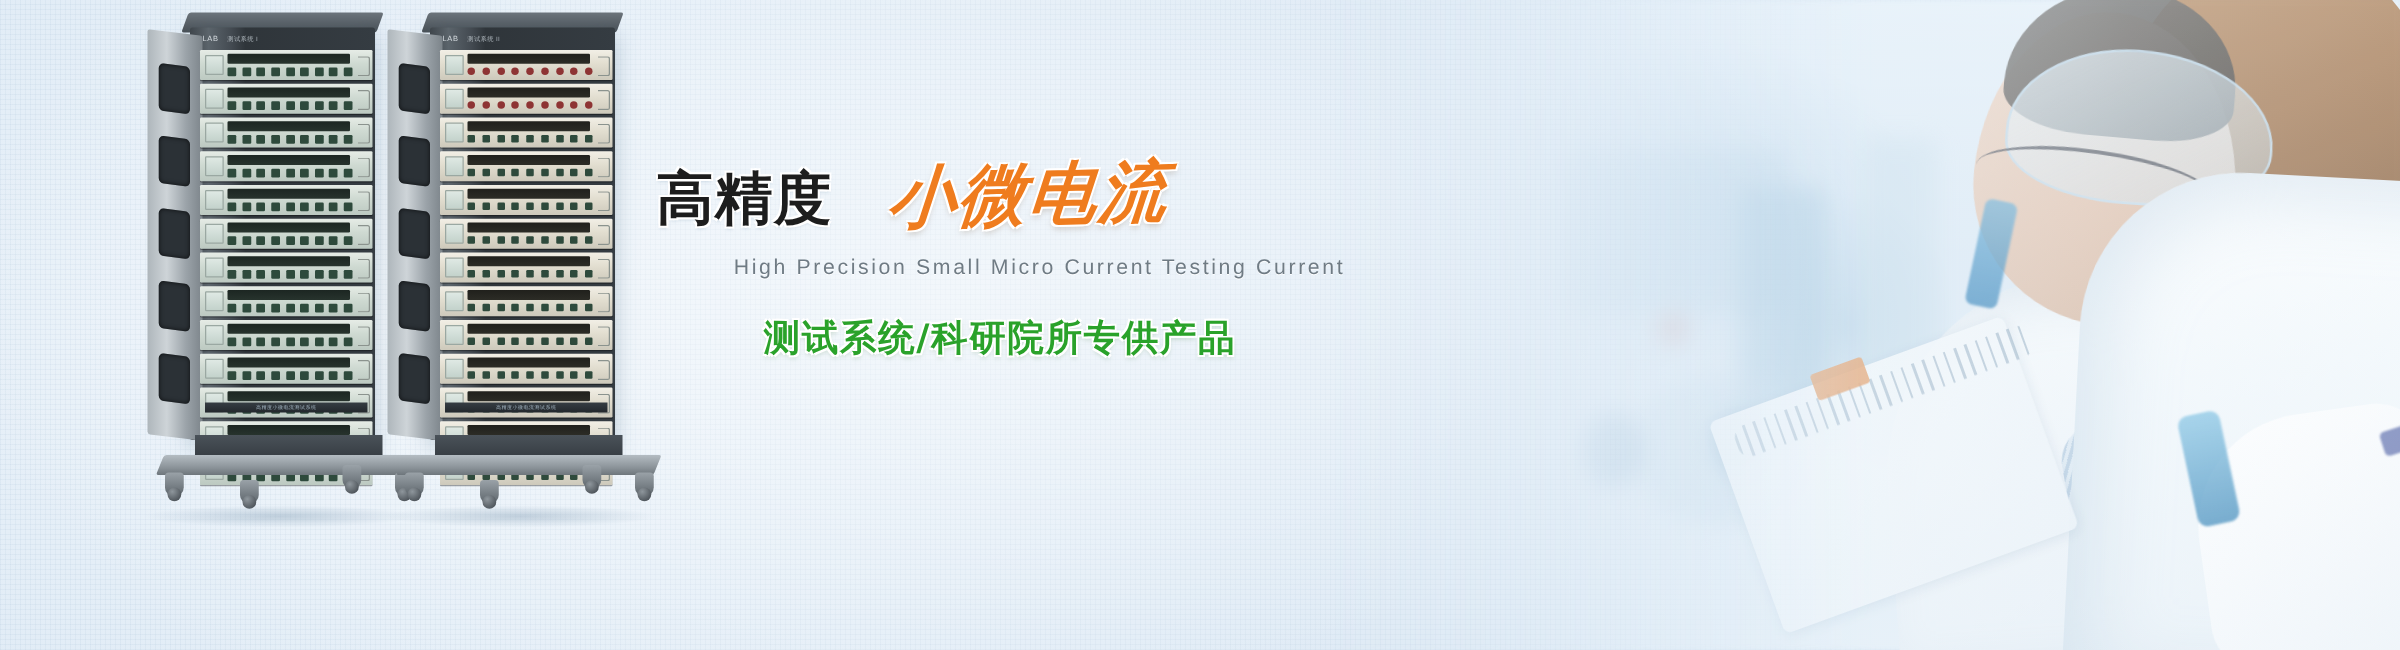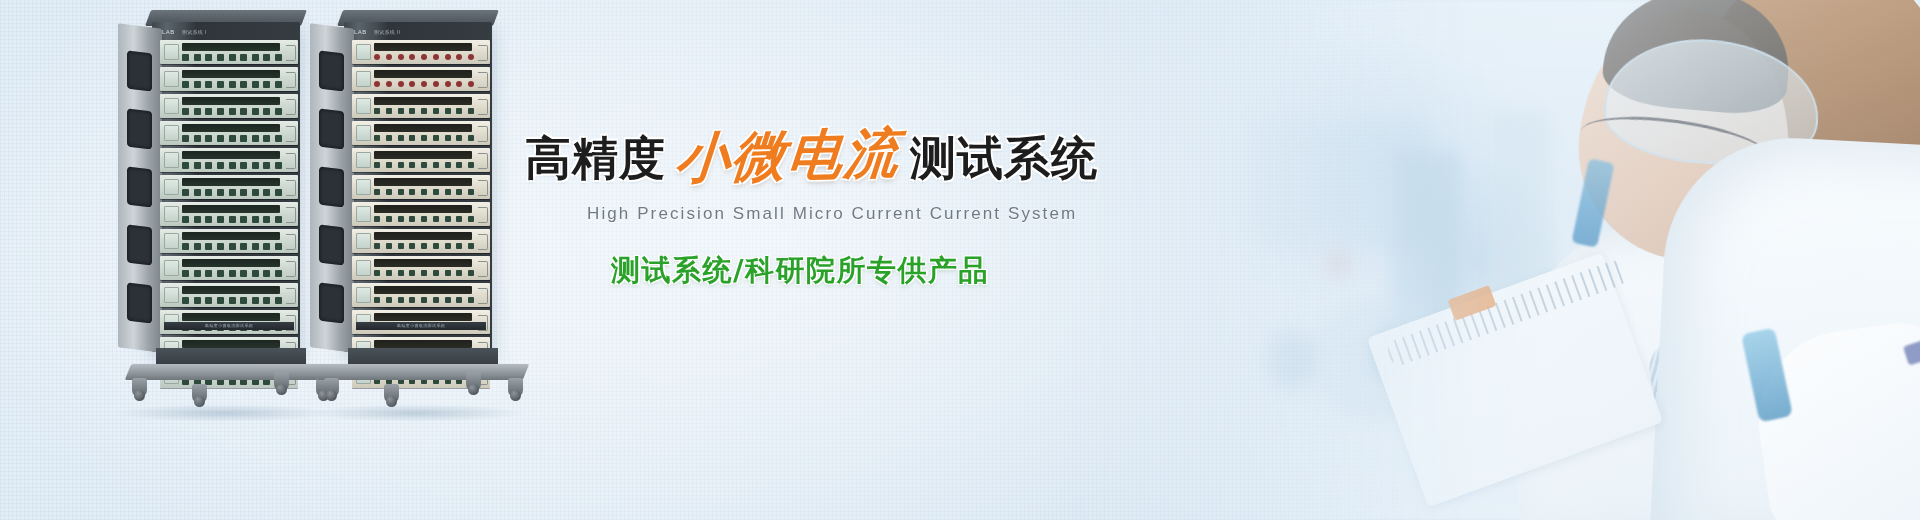--- a/index.html
+++ b/index.html
@@ -209,21 +209,21 @@
     position:absolute;left:46px;top:300px;width:130px;height:8px;
     background:linear-gradient(180deg,#363d43,#23282d);
     font-size:4px;color:#9fb0bd;text-align:center;line-height:8px;letter-spacing:.4px;overflow:hidden;
   }
 
   
   #textblock{position:absolute;left:525px;top:128px;width:620px;}
 
   #headline{
     display:flex;align-items:baseline;white-space:nowrap;
-    font-size:46px;line-height:1;font-weight:700;
+    font-size:46px;line-height:1;font-weight:700;gap:35px;
   }
   .hl-black{
     color:#1d1d1d;letter-spacing:1px;
     text-shadow:
       -1.6px -1.6px 0 #fff, 1.6px -1.6px 0 #fff,
       -1.6px  1.6px 0 #fff, 1.6px  1.6px 0 #fff,
        0 2px 3px rgba(120,150,175,.45);
     font-family:"DejaVu Sans","Liberation Sans",sans-serif;
   }
   .hl-orange{
@@ -763,19 +763,18 @@
       <div class="caster" style="left:146px;top:24px"></div>
       <div class="caster" style="left:188px;top:30px"></div>
     </div>
     <div class="shadow"></div>
   </div>
 
   <div id="textblock">
     <div id="headline">
       <span class="hl-black">高精度</span>
       <span class="hl-orange">小微电流</span>
-      <span class="hl-black">测试系统</span>
     </div>
-    <div id="subtitle-en">High Precision Small Micro Current Current System</div>
+    <div id="subtitle-en">High Precision Small Micro Current Testing Current</div>
     <div id="tagline">测试系统/科研院所专供产品</div>
   </div>
 
 </div>
 
 </body></html>

